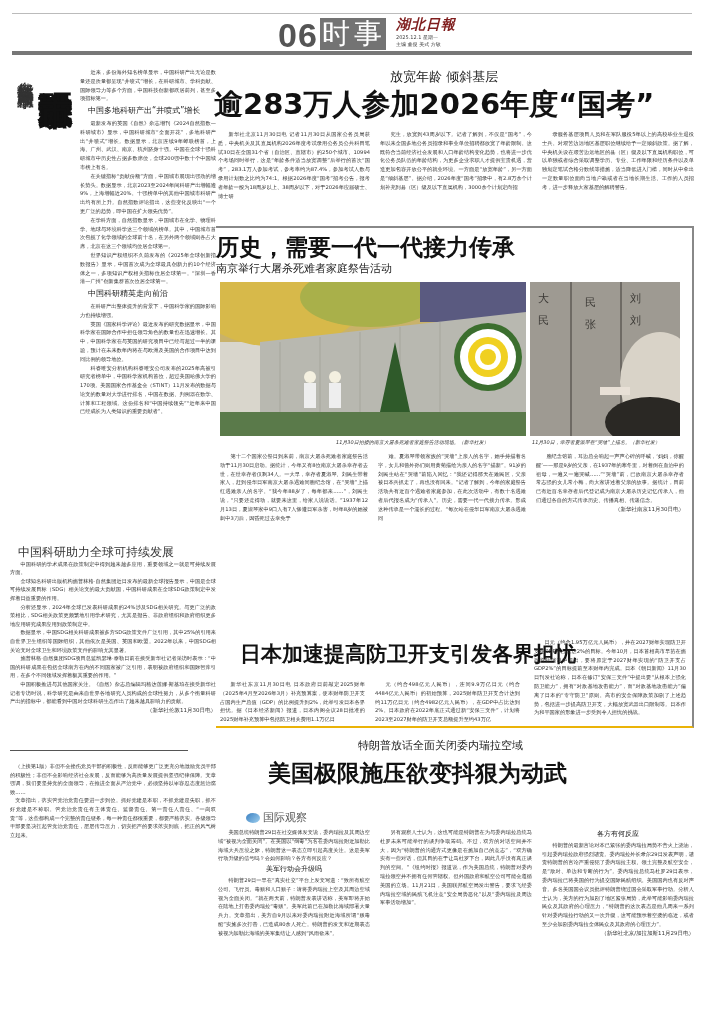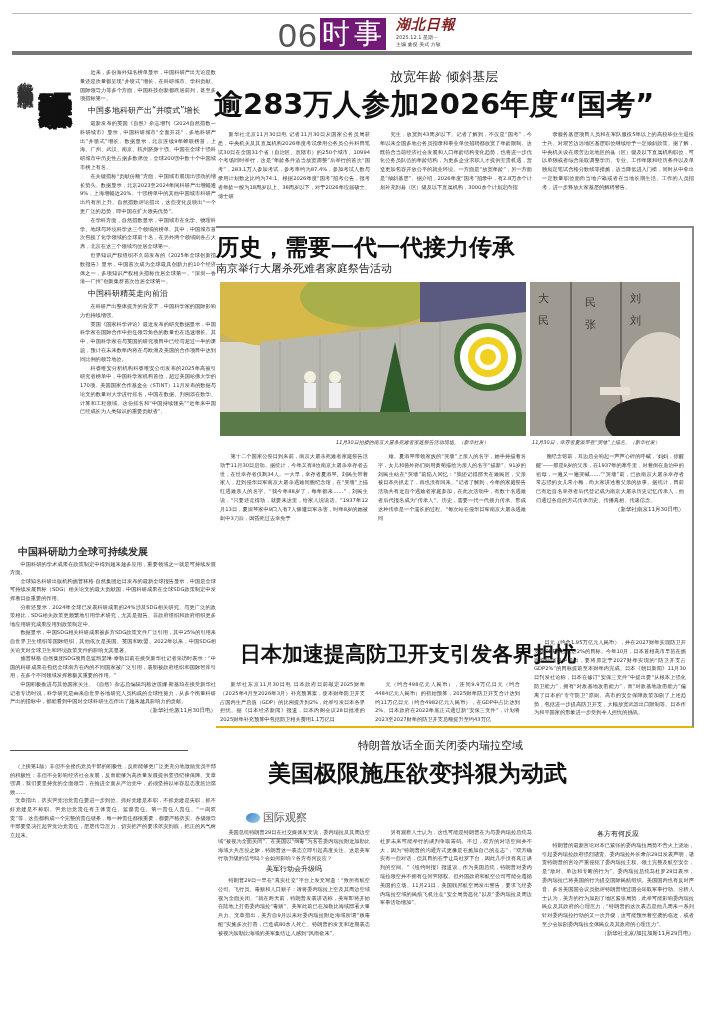--- a/index.html
+++ b/index.html
@@ -1,33 +1,33 @@
 <!DOCTYPE html>
 <html><head>
 <meta charset="utf-8">
 <style>
   * { box-sizing: border-box; margin: 0; padding: 0; }
   body { width: 708px; height: 1034px; background: #fff; font-family: "DejaVu Sans", sans-serif; color: #222; overflow: hidden; position: relative; }
   .topline { position: absolute; left: 12px; right: 16px; top: 13px; height: 1px; background: #bbb; }
   .masthead { position: absolute; left: 0; top: 14px; width: 708px; height: 38px; }
-  .page-num { position: absolute; left: 278px; top: 2px; font-size: 34px; color: #555; font-weight: 400; letter-spacing: 1px; font-family: "Liberation Sans", sans-serif; }
-  .section-box { position: absolute; left: 320px; top: 4px; width: 66px; height: 32px; background: #701a75; color: #fff; font-size: 28px; line-height: 32px; padding-left: 2px; letter-spacing: 4px; }
+  .page-num { position: absolute; left: 278px; top: 2px; font-size: 34px; color: #555; font-weight: 700; letter-spacing: 1px; font-family: "Liberation Sans", sans-serif; }
+  .section-box { position: absolute; left: 320px; top: 4px; width: 66px; height: 32px; background: #737373; color: #fff; font-size: 28px; line-height: 32px; padding-left: 2px; letter-spacing: 4px; }
   .logo { position: absolute; left: 396px; top: 2px; font-size: 14px; color: #7f1d1d; font-weight: bold; font-style: italic; letter-spacing: 1px; }
   .pub-info { position: absolute; left: 396px; top: 20px; font-size: 5px; color: #444; line-height: 7px; }
   .rule-thick { position: absolute; left: 12px; right: 16px; top: 51px; height: 4px; background: #777; }
 
   
   .left-head { position: absolute; left: 14px; top: 68px; width: 24px; writing-mode: vertical-rl; font-size: 17px; color: #333; letter-spacing: 1px; }
   .left-title { position: absolute; left: 36px; top: 66px; width: 40px; writing-mode: vertical-rl; font-size: 34px; font-weight: bold; letter-spacing: 0; line-height: 40px; color: #111; font-family: "DejaVu Serif", serif; }
   .left-body { position: absolute; left: 80px; top: 68px; width: 136px; font-size: 5.2px; line-height: 8.8px; color: #333; text-align: justify; }
   .left-body p { text-indent: 2em; }
   .left-body h4 { font-size: 8px; font-weight: normal; margin: 4px 0 3px 8px; color: #222; }
   .left-body-wide { position: absolute; left: 10px; top: 545px; width: 206px; font-size: 5.2px; line-height: 8.6px; color: #333; text-align: justify; }
   .left-body-wide p { text-indent: 2em; }
-  .left-body-wide h4 { font-size: 10px; font-weight: bold; margin: 3px 0 3px 8px; }
+  .left-body-wide h4 { font-size: 12px; font-weight: normal; margin: 3px 0 3px 8px; }
   .dateline { text-align: right; font-size: 5.5px; }
   .sep { position: absolute; left: 10px; width: 178px; top: 750px; height: 1px; background: #555; }
   .left-cont { position: absolute; left: 10px; top: 762px; width: 206px; font-size: 5.2px; line-height: 8.6px; color: #333; text-align: justify; }
   .left-cont p { text-indent: 1em; }
 
   
   .a1-kicker { position: absolute; left: 390px; top: 68px; font-size: 13px; color: #222; }
   .a1-title { position: absolute; left: 214px; top: 85px; font-size: 29px; font-weight: bold; color: #111; letter-spacing: 0; font-family: "DejaVu Sans", sans-serif; }
   .cols3 { position: absolute; display: flex; gap: 10px; font-size: 5.2px; line-height: 8.8px; color: #333; text-align: justify; }
   .cols3 > div { flex: 1; }

